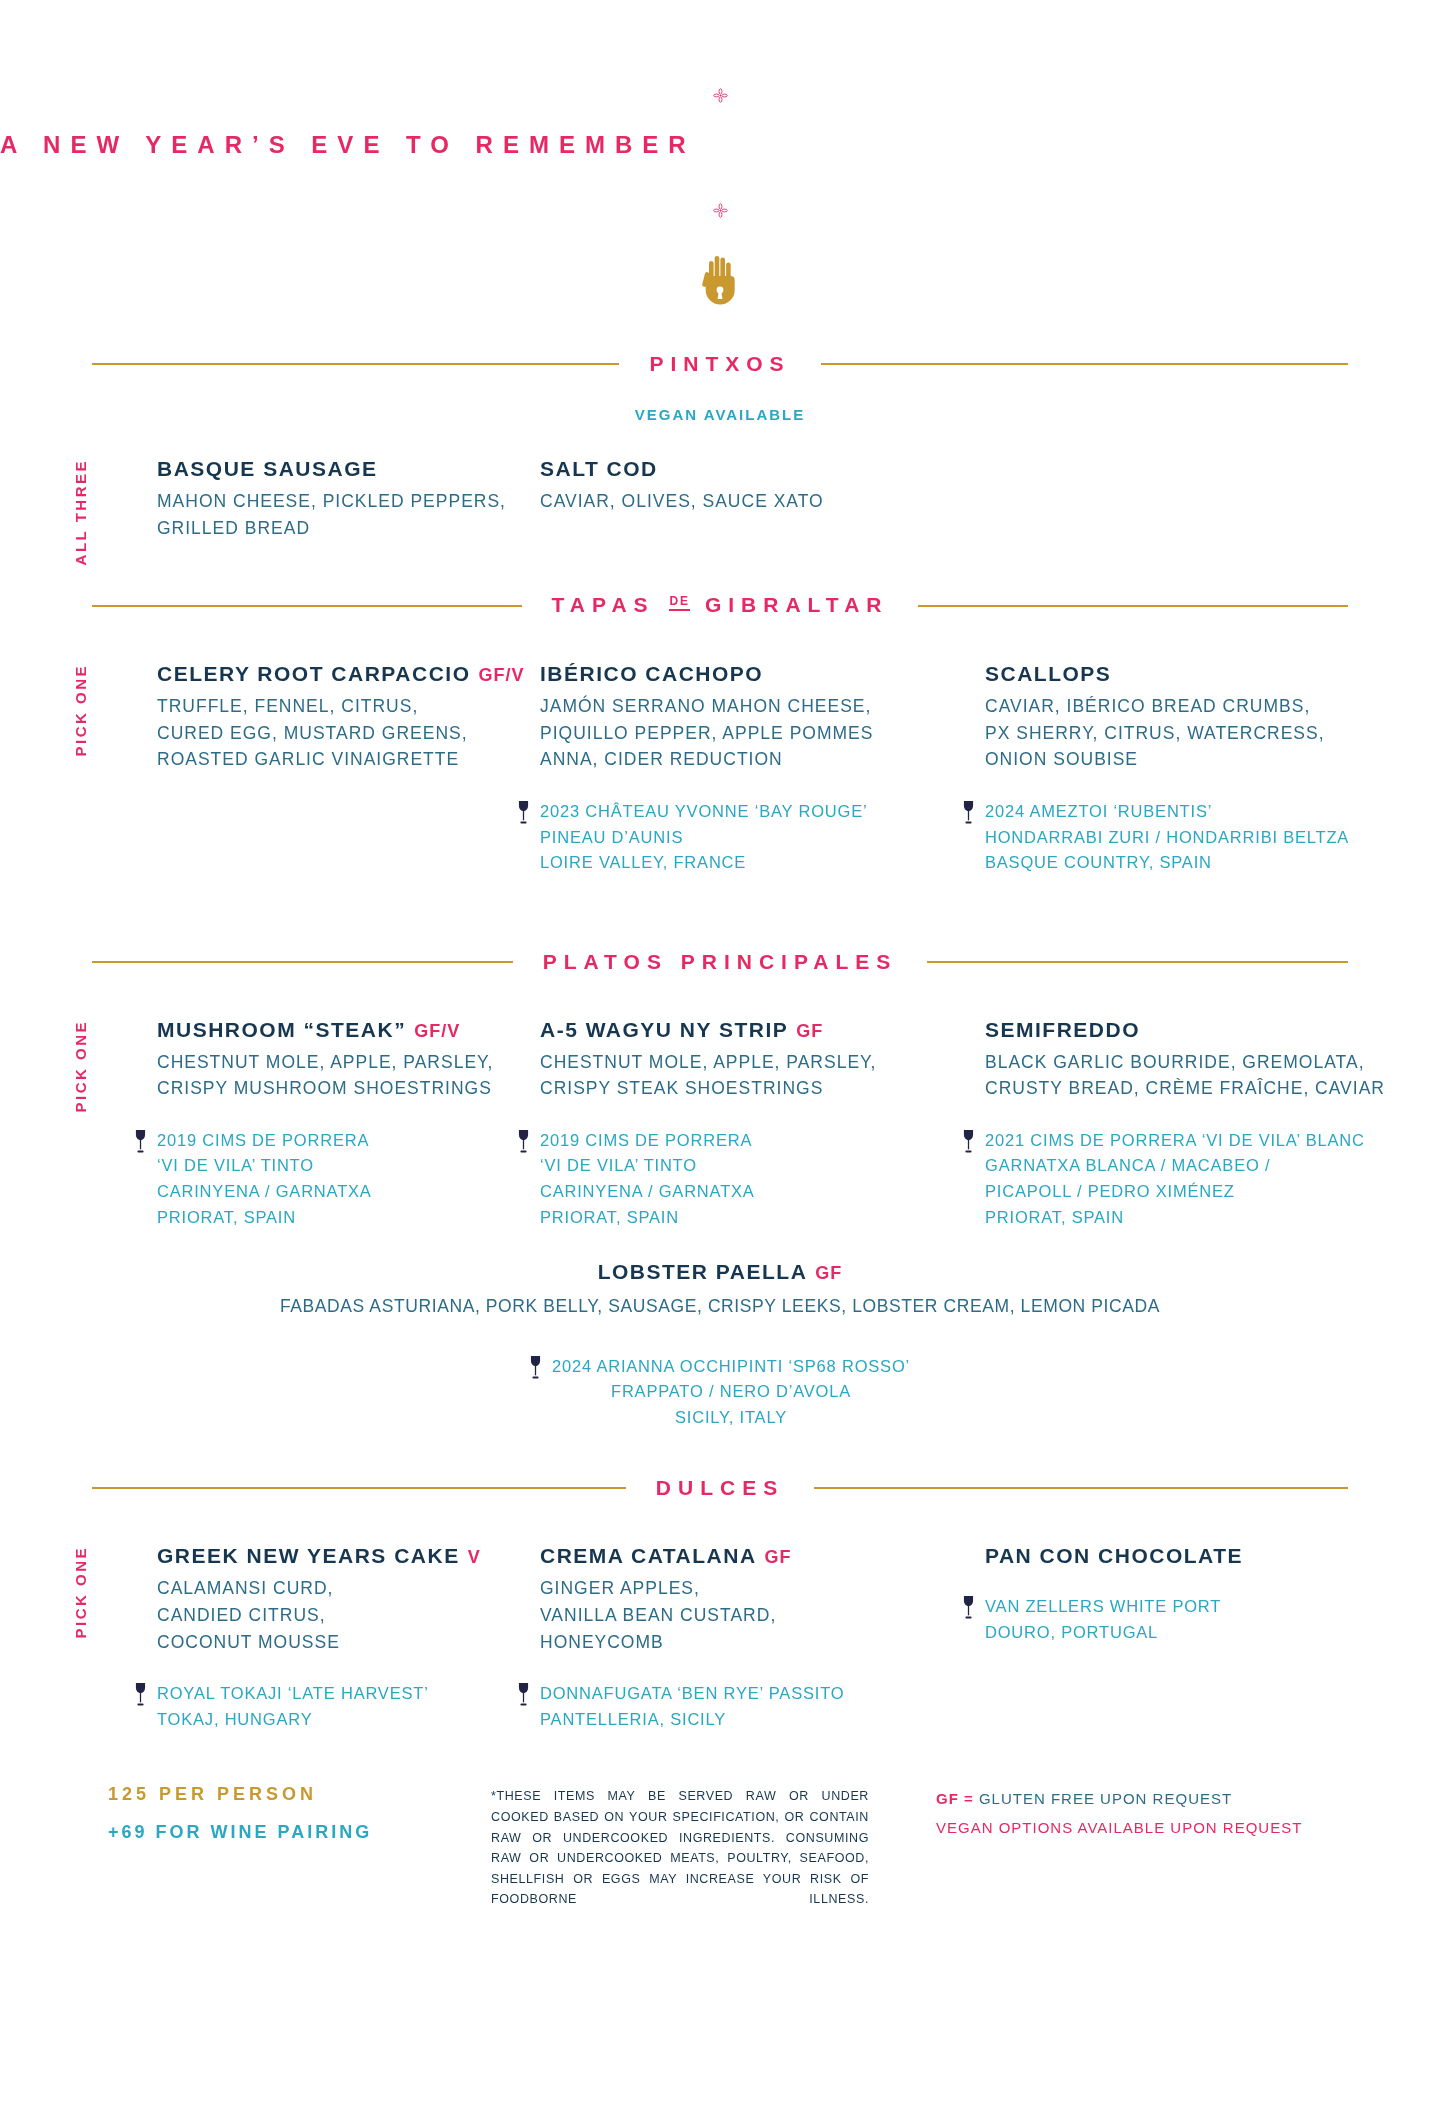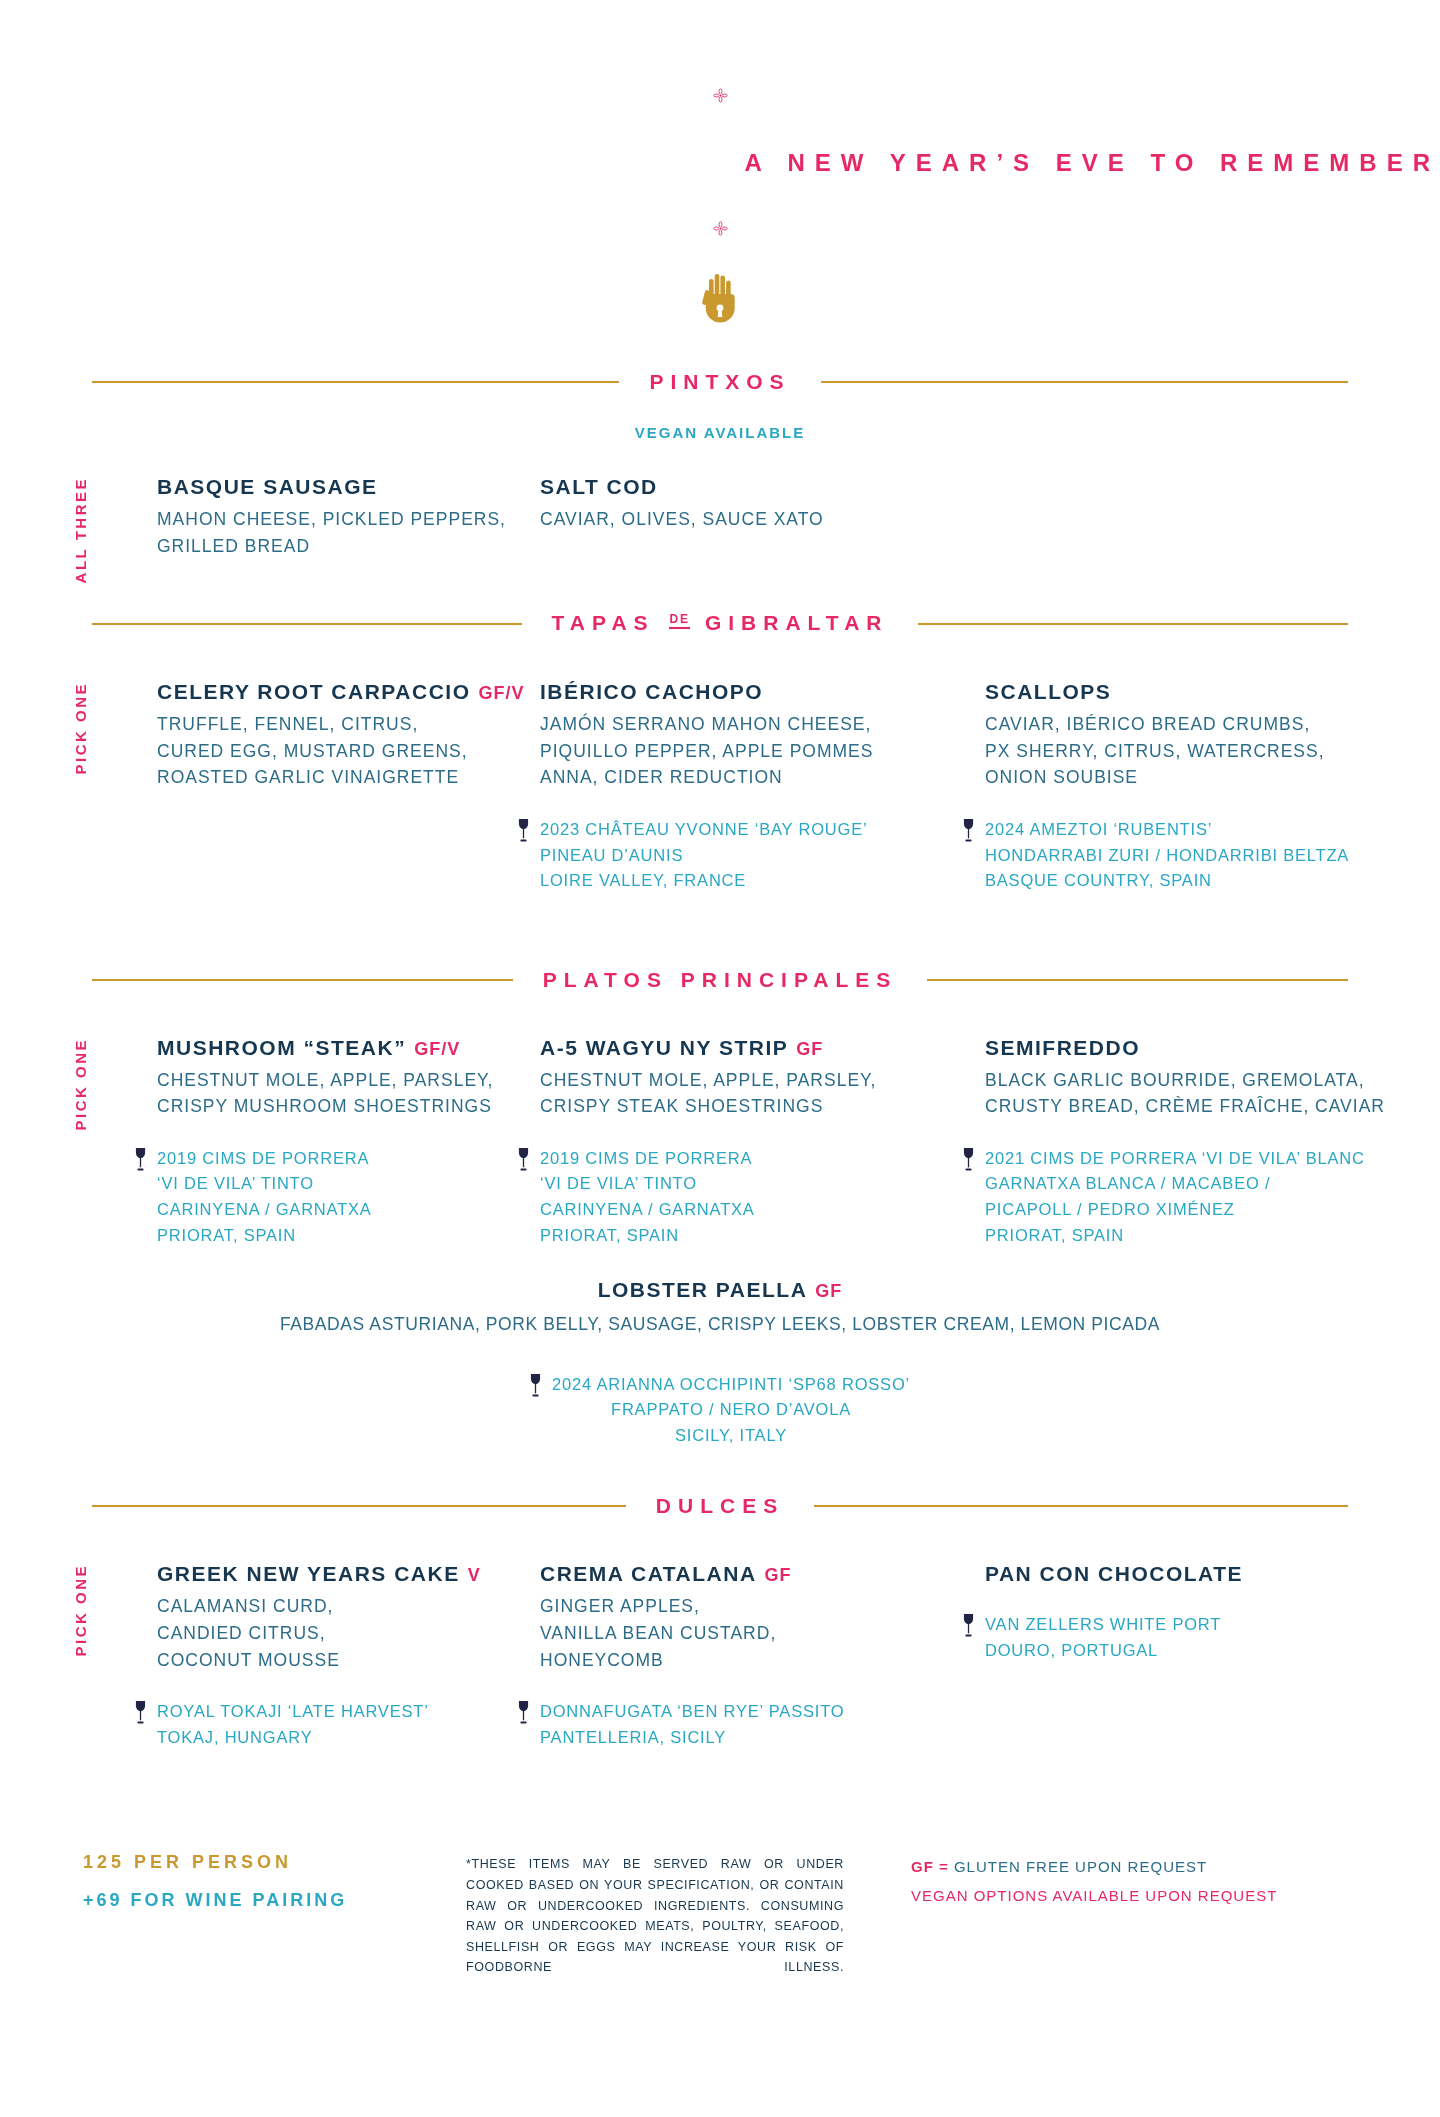--- a/index.html
+++ b/index.html
@@ -4,21 +4,21 @@
 <style>
   :root{
     --pink:#E62965; --navy:#16374F; --steel:#2C6C88; --teal:#29A7C3;
     --gold:#C9992F; --glass:#232345;
   }
   *{margin:0;padding:0;box-sizing:border-box;}
   body{background:#fff;font-family:"Liberation Sans",sans-serif;}
   .page{width:1440px;height:2117px;margin:0 auto;background:#fff;position:relative;overflow:hidden;padding-top:88px;}
   .ornament{display:flex;justify-content:center;}
   .ornament svg{width:15px;height:15px;}
-  .title{margin-top:46px;text-align:right;color:var(--pink);font-size:24px;font-weight:bold;letter-spacing:10px;}
+  .title{margin-top:28px;text-align:left;color:var(--pink);font-size:24px;font-weight:bold;letter-spacing:10px;}
   .ornament-2{margin-top:44px;}
   .hand{margin-top:36px;display:flex;justify-content:center;}
   .hand svg{width:36px;height:52px;}
 
   .sec-header{display:flex;align-items:center;gap:30px;padding:0 92px;}
   .rule{flex:1;height:2px;background:var(--gold);}
   .sec-title{color:var(--pink);font-size:21px;font-weight:bold;letter-spacing:7px;white-space:nowrap;}
   .de{display:inline-block;font-size:12px;letter-spacing:2px;transform:translateY(-7px);border-bottom:2px solid var(--pink);padding-bottom:1px;margin:0 2px;}
   .note{margin-top:30px;text-align:center;color:var(--teal);font-size:15px;font-weight:bold;letter-spacing:2px;}
 
@@ -35,21 +35,21 @@
   .s1{margin-top:46px;} .row-1{margin-top:34px;}
   .s2{margin-top:52px;} .row-2{margin-top:44px;}
   .s3{margin-top:74px;} .row-3{margin-top:44px;}
   .s4{margin-top:46px;} .row-4{margin-top:44px;}
 
   .feature{margin-top:30px;text-align:center;}
   .feature .item-desc{margin-top:9px;letter-spacing:0.6px;}
   .feature-wine{margin-top:34px;display:flex;justify-content:center;gap:11px;}
   .feature-wine .wine-text{text-align:center;}
 
-  .footer{margin-top:102px;display:grid;grid-template-columns:383px 445px 1fr;padding-left:83px;padding-right:40px;align-items:start;}
+  .footer{margin-top:52px;display:grid;grid-template-columns:383px 445px 1fr;padding-left:108px;padding-right:40px;align-items:start;}
   .price{color:var(--gold);font-size:18px;font-weight:bold;letter-spacing:4px;}
   .pairing{margin-top:17px;color:var(--teal);font-size:18px;font-weight:bold;letter-spacing:3px;}
   .disclaimer{width:378px;color:var(--navy);font-size:12.5px;letter-spacing:0.6px;line-height:1.65;text-align:justify;text-align-last:justify;margin-top:2px;}
   .legend-line1{font-size:15px;letter-spacing:1px;font-weight:bold;margin-top:6px;}
   .legend-gf{color:var(--pink);}
   .legend-gf-text{color:var(--steel);font-weight:normal;}
   .legend-vegan{margin-top:12px;color:var(--pink);font-size:15px;letter-spacing:1px;}
 </style>
 </head>
 <body>

